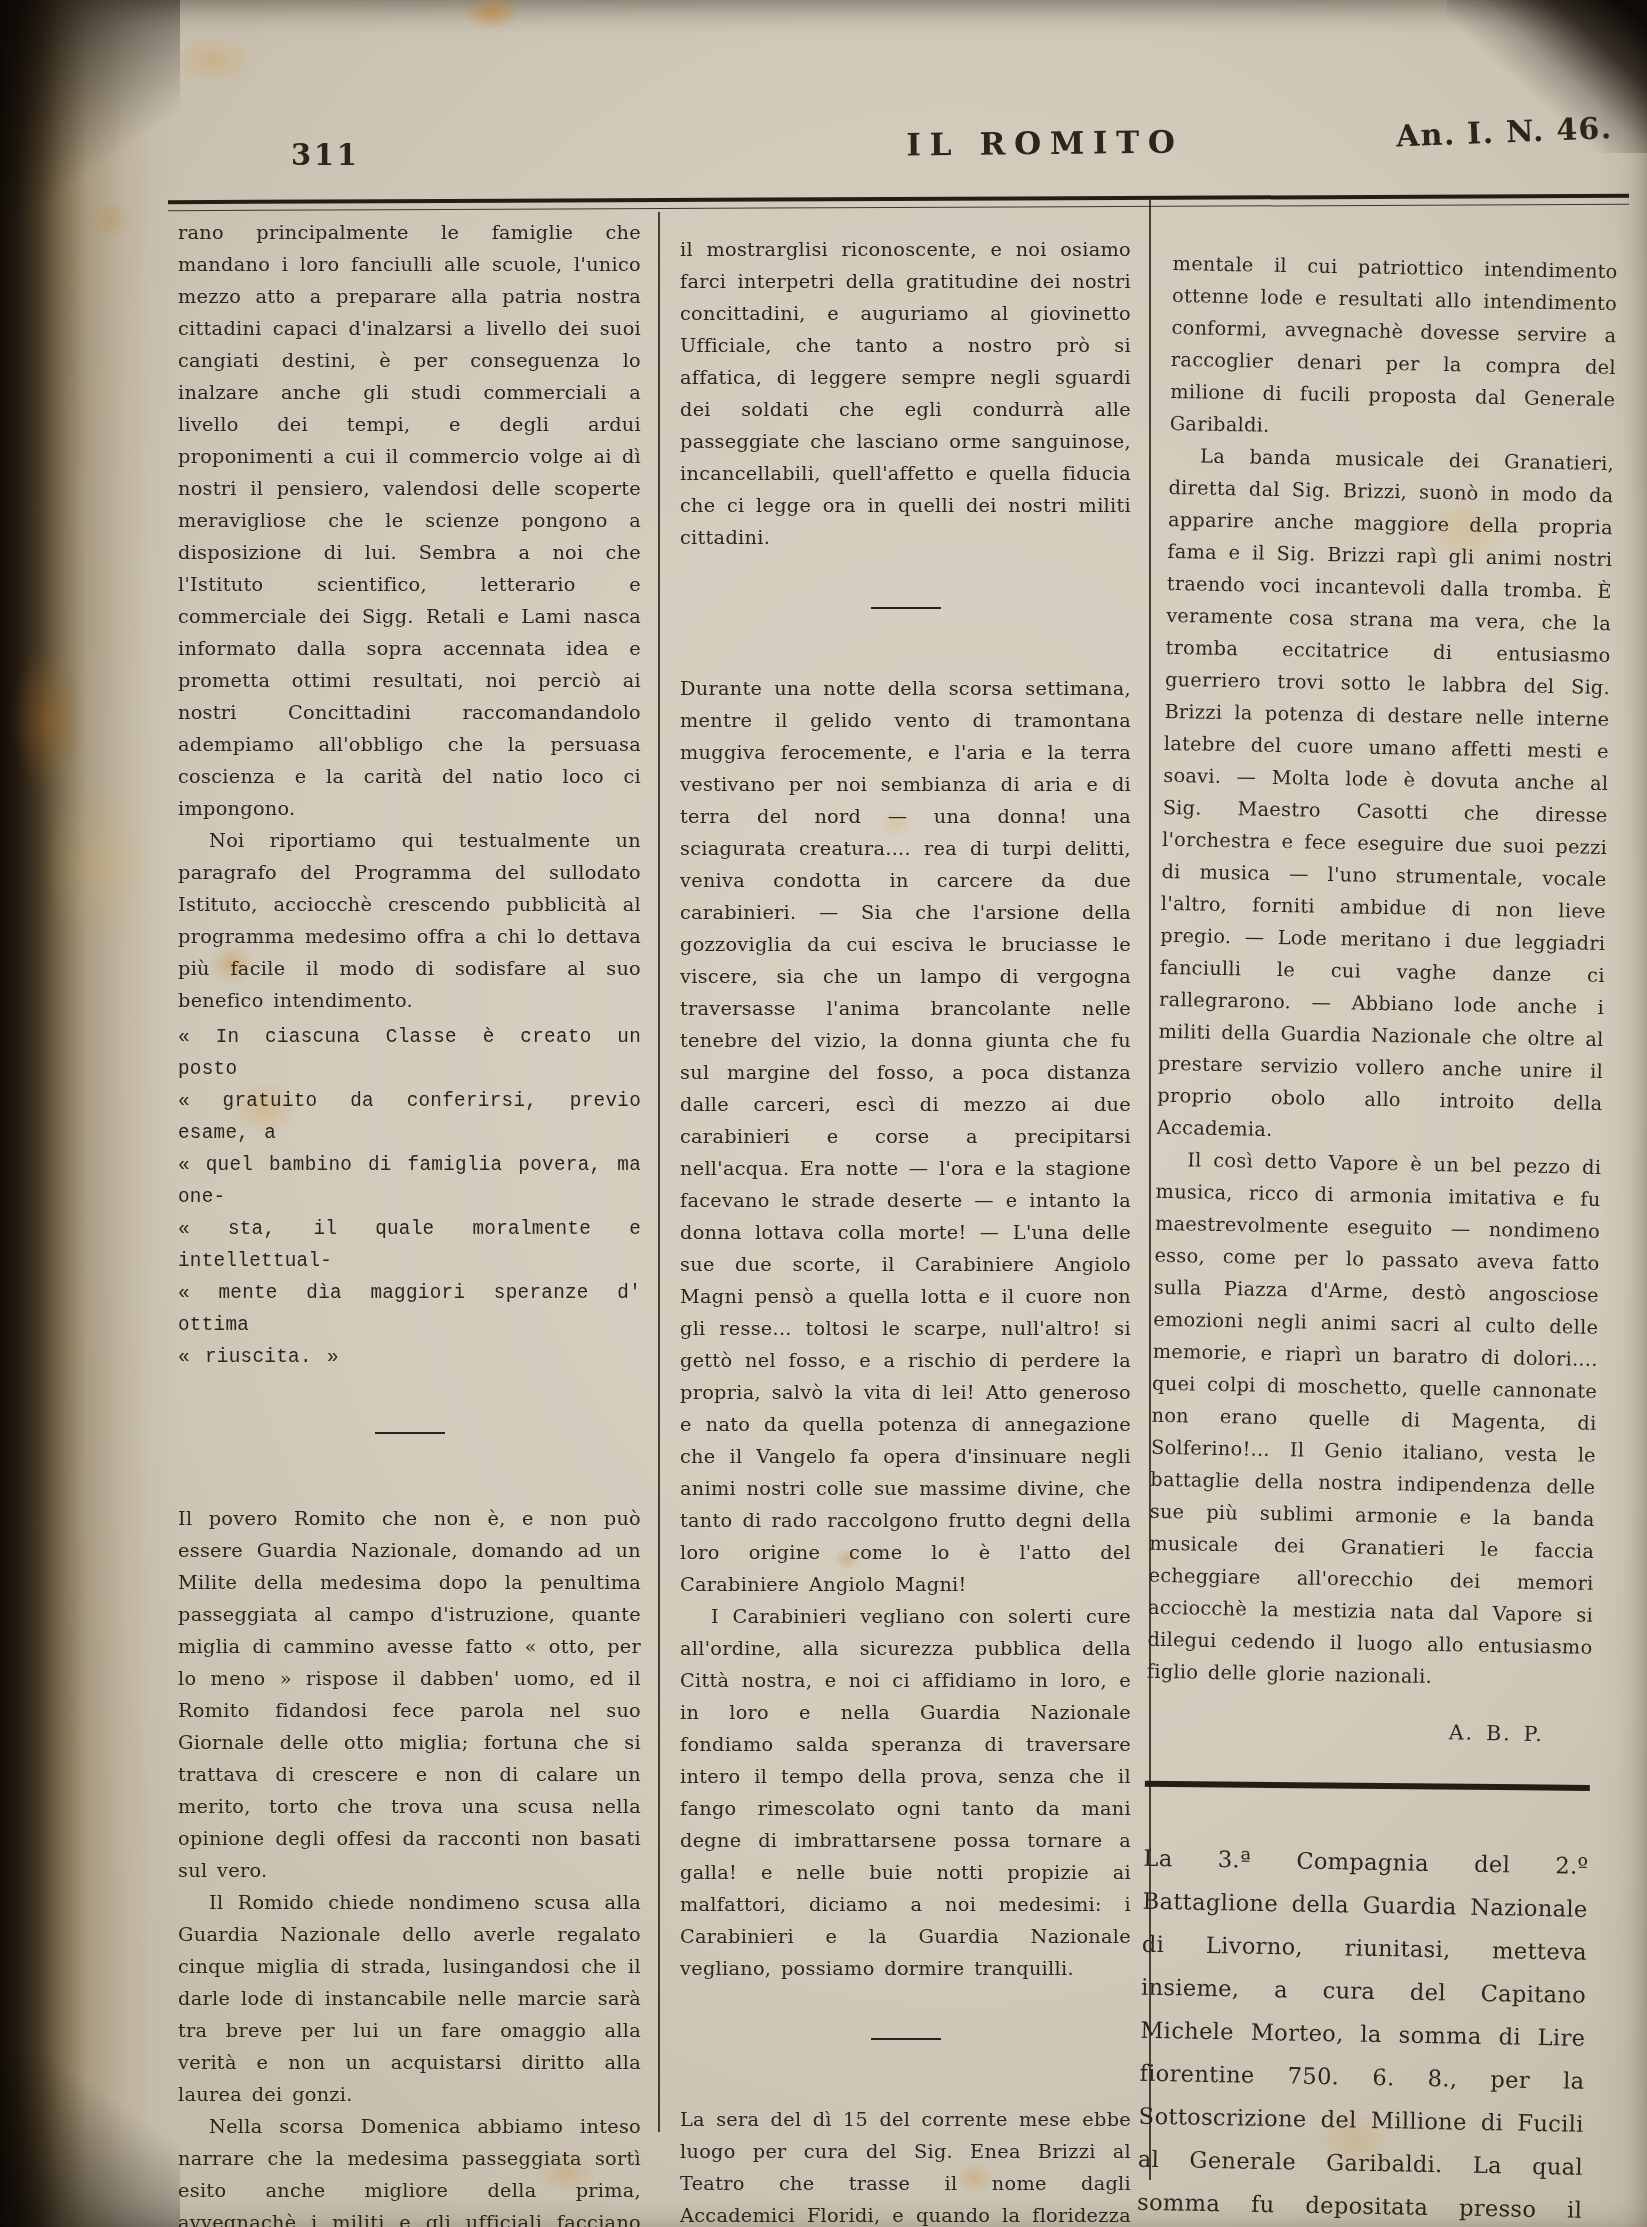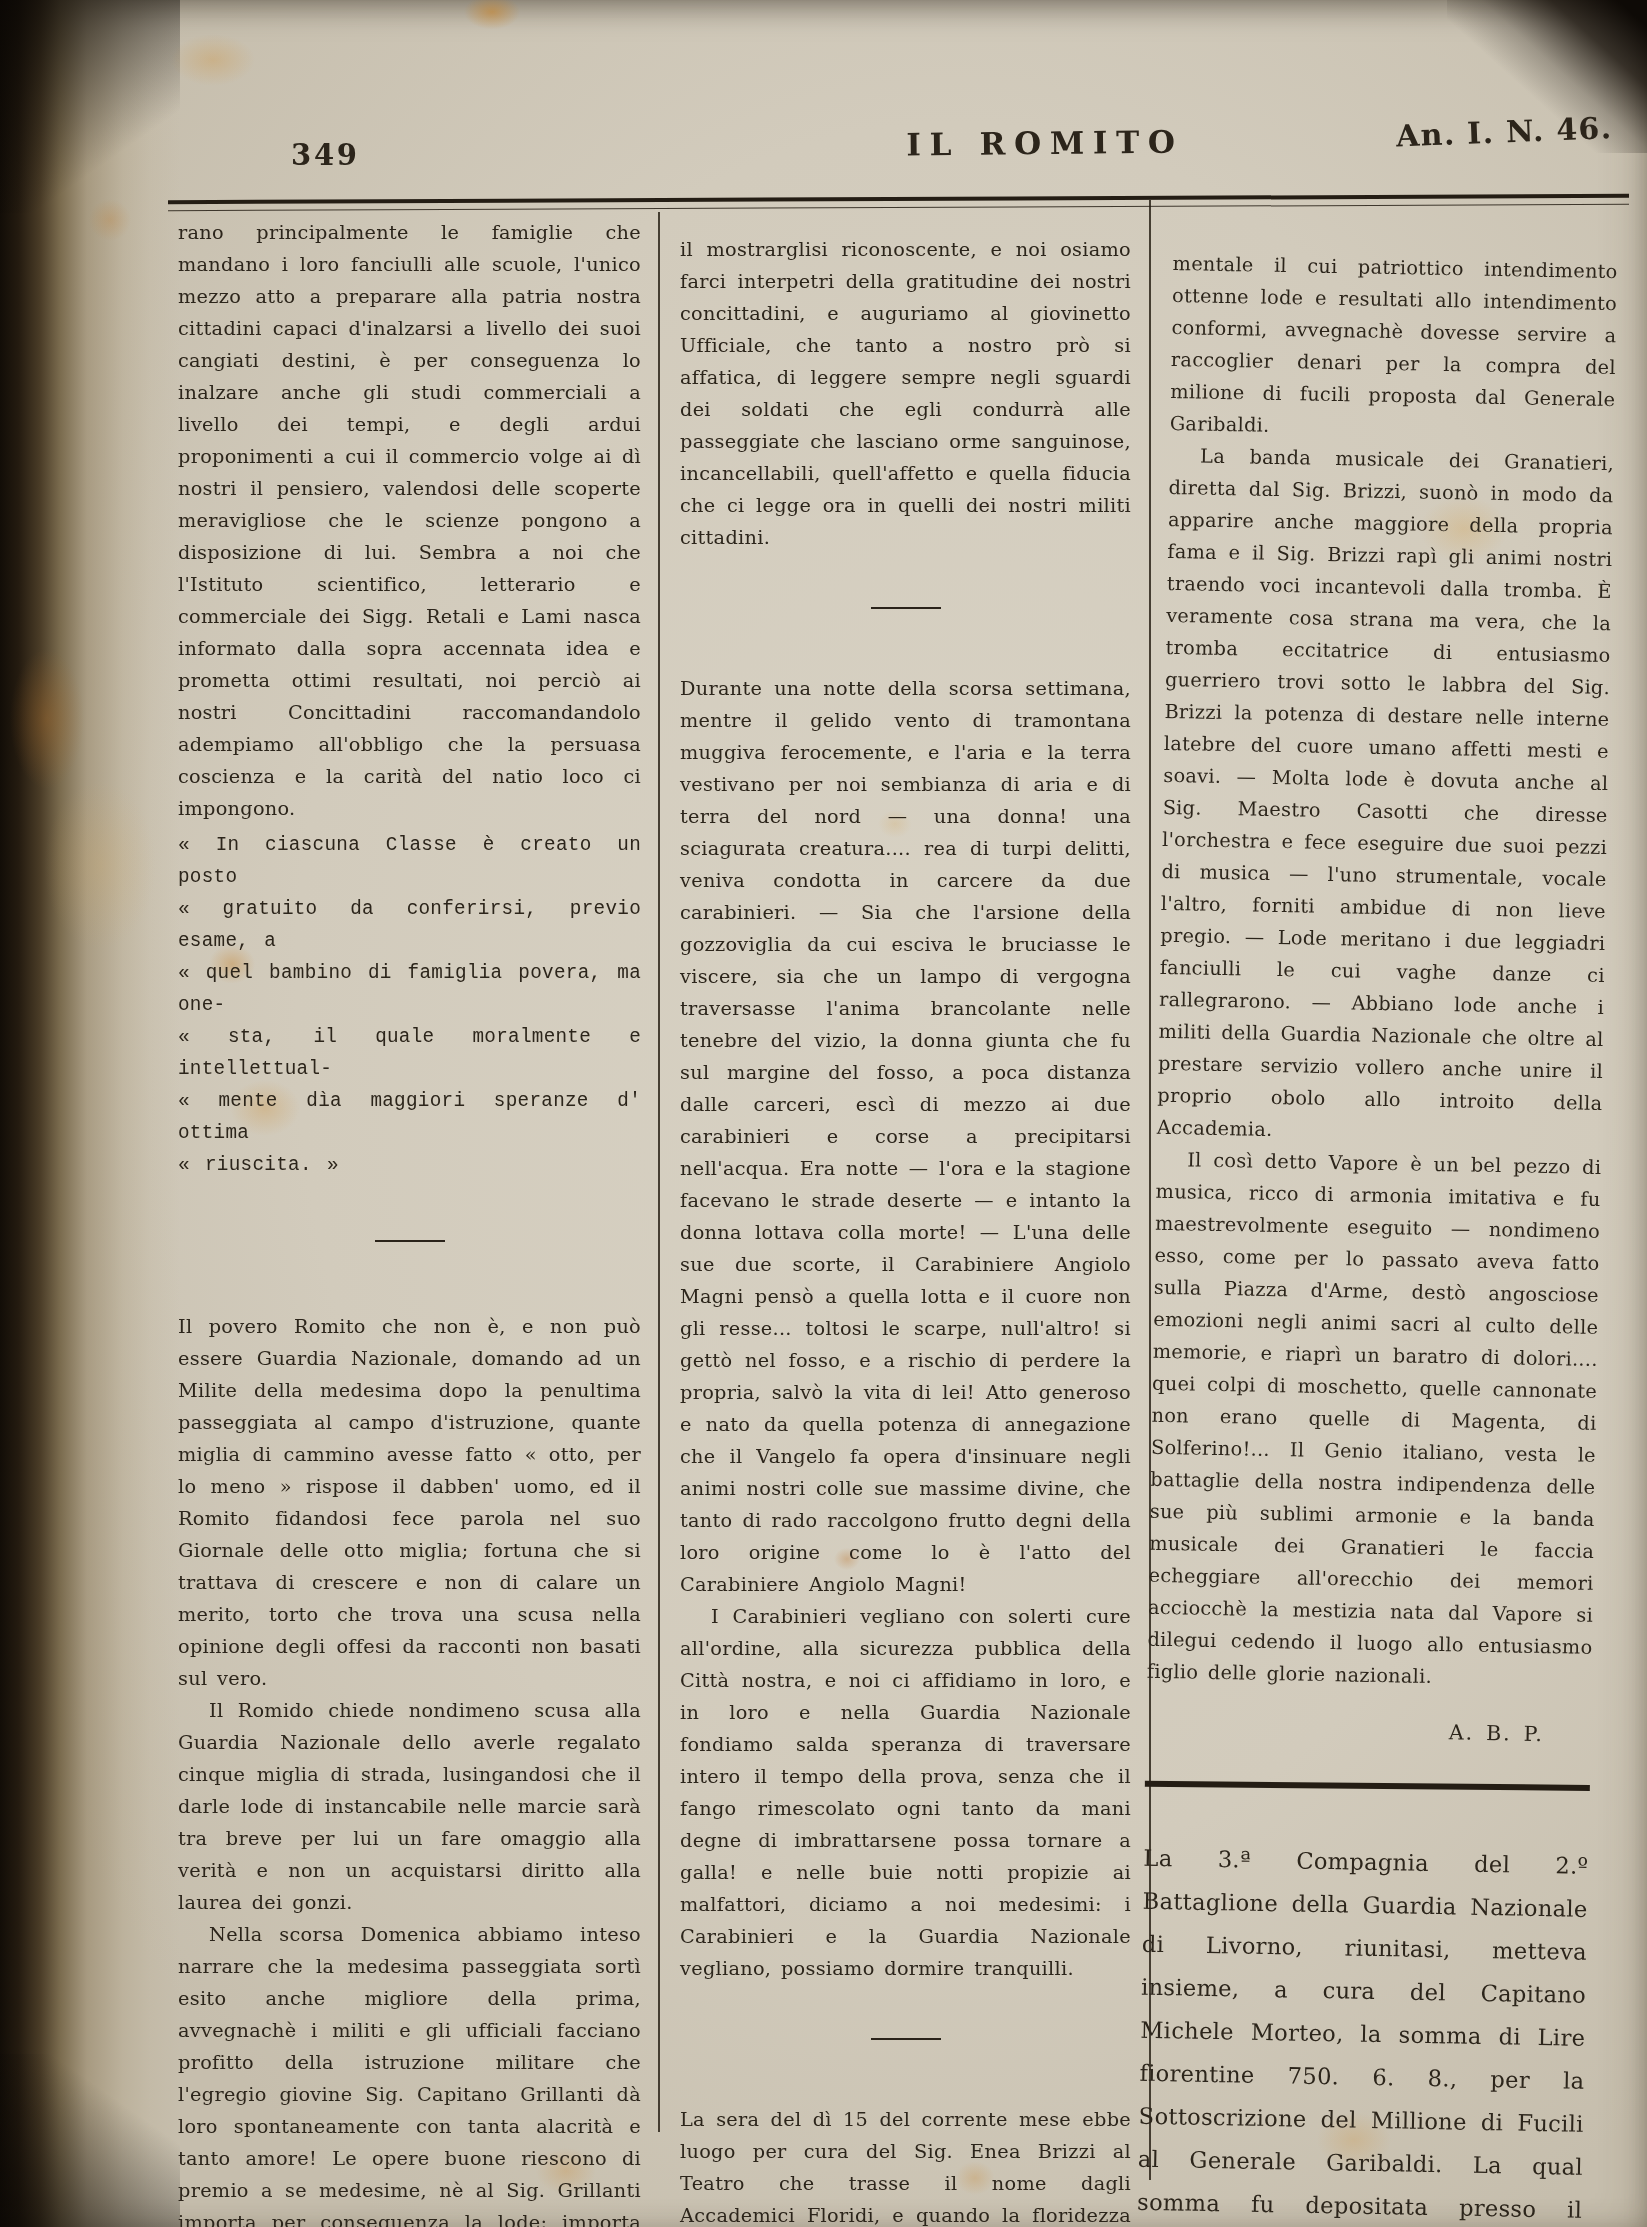--- a/index.html
+++ b/index.html
@@ -83,30 +83,31 @@
   .closing{font-size:22.6px;line-height:43px;}
 </style>
 </head>
 <body>
 
 <div class="page">
   <div class="gutter"></div>
   <div class="corner-tr"></div>
   <div class="foxing"></div>
 
-  <div class="pageno">349</div>
+  <div class="pageno">311</div>
   <div class="masthead">IL ROMITO</div>
   <div class="issue">An. I. N. 46.</div>
   <div class="head-rule"></div>
 
   <div class="vdiv vdiv1"></div>
   <div class="vdiv vdiv2"></div>
 
   <section class="col col1">
     <p class="noindent">rano principalmente le famiglie che mandano i loro fanciulli alle scuole, l'unico mezzo atto a preparare alla patria nostra cittadini capaci d'inalzarsi a livello dei suoi cangiati destini, è per conseguenza lo inalzare anche gli studi commerciali a livello dei tempi, e degli ardui proponimenti a cui il commercio volge ai dì nostri il pensiero, valendosi delle scoperte meravigliose che le scienze pongono a disposizione di lui. Sembra a noi che l'Istituto scientifico, letterario e commerciale dei Sigg. Retali e Lami nasca informato dalla sopra accennata idea e prometta ottimi resultati, noi perciò ai nostri Concittadini raccomandandolo adempiamo all'obbligo che la persuasa coscienza e la carità del natio loco ci impongono.</p>
+    <p>Noi riportiamo qui testualmente un paragrafo del Programma del sullodato Istituto, acciocchè crescendo pubblicità al programma medesimo offra a chi lo dettava più facile il modo di sodisfare al suo benefico intendimento.</p>
     <p class="quote">« In ciascuna Classe è creato un posto
 « gratuito da conferirsi, previo esame, a
 « quel bambino di famiglia povera, ma one-
 « sta, il quale moralmente e intellettual-
 « mente dìa maggiori speranze d' ottima
 « riuscita. »</p>
     <div class="sep"></div>
     <p class="noindent">Il povero Romito che non è, e non può essere Guardia Nazionale, domando ad un Milite della medesima dopo la penultima passeggiata al campo d'istruzione, quante miglia di cammino avesse fatto « otto, per lo meno » rispose il dabben' uomo, ed il Romito fidandosi fece parola nel suo Giornale delle otto miglia; fortuna che si trattava di crescere e non di calare un merito, torto che trova una scusa nella opinione degli offesi da racconti non basati sul vero.</p>
     <p>Il Romido chiede nondimeno scusa alla Guardia Nazionale dello averle regalato cinque miglia di strada, lusingandosi che il darle lode di instancabile nelle marcie sarà tra breve per lui un fare omaggio alla verità e non un acquistarsi diritto alla laurea dei gonzi.</p>
     <p>Nella scorsa Domenica abbiamo inteso narrare che la medesima passeggiata sortì esito anche migliore della prima, avvegnachè i militi e gli ufficiali facciano profitto della istruzione militare che l'egregio giovine Sig. Capitano Grillanti dà loro spontaneamente con tanta alacrità e tanto amore! Le opere buone riescono di premio a se medesime, nè al Sig. Grillanti importa per conseguenza la lode; importa bensì al paese in cui egli rialza una nobile istituzione,</p>

